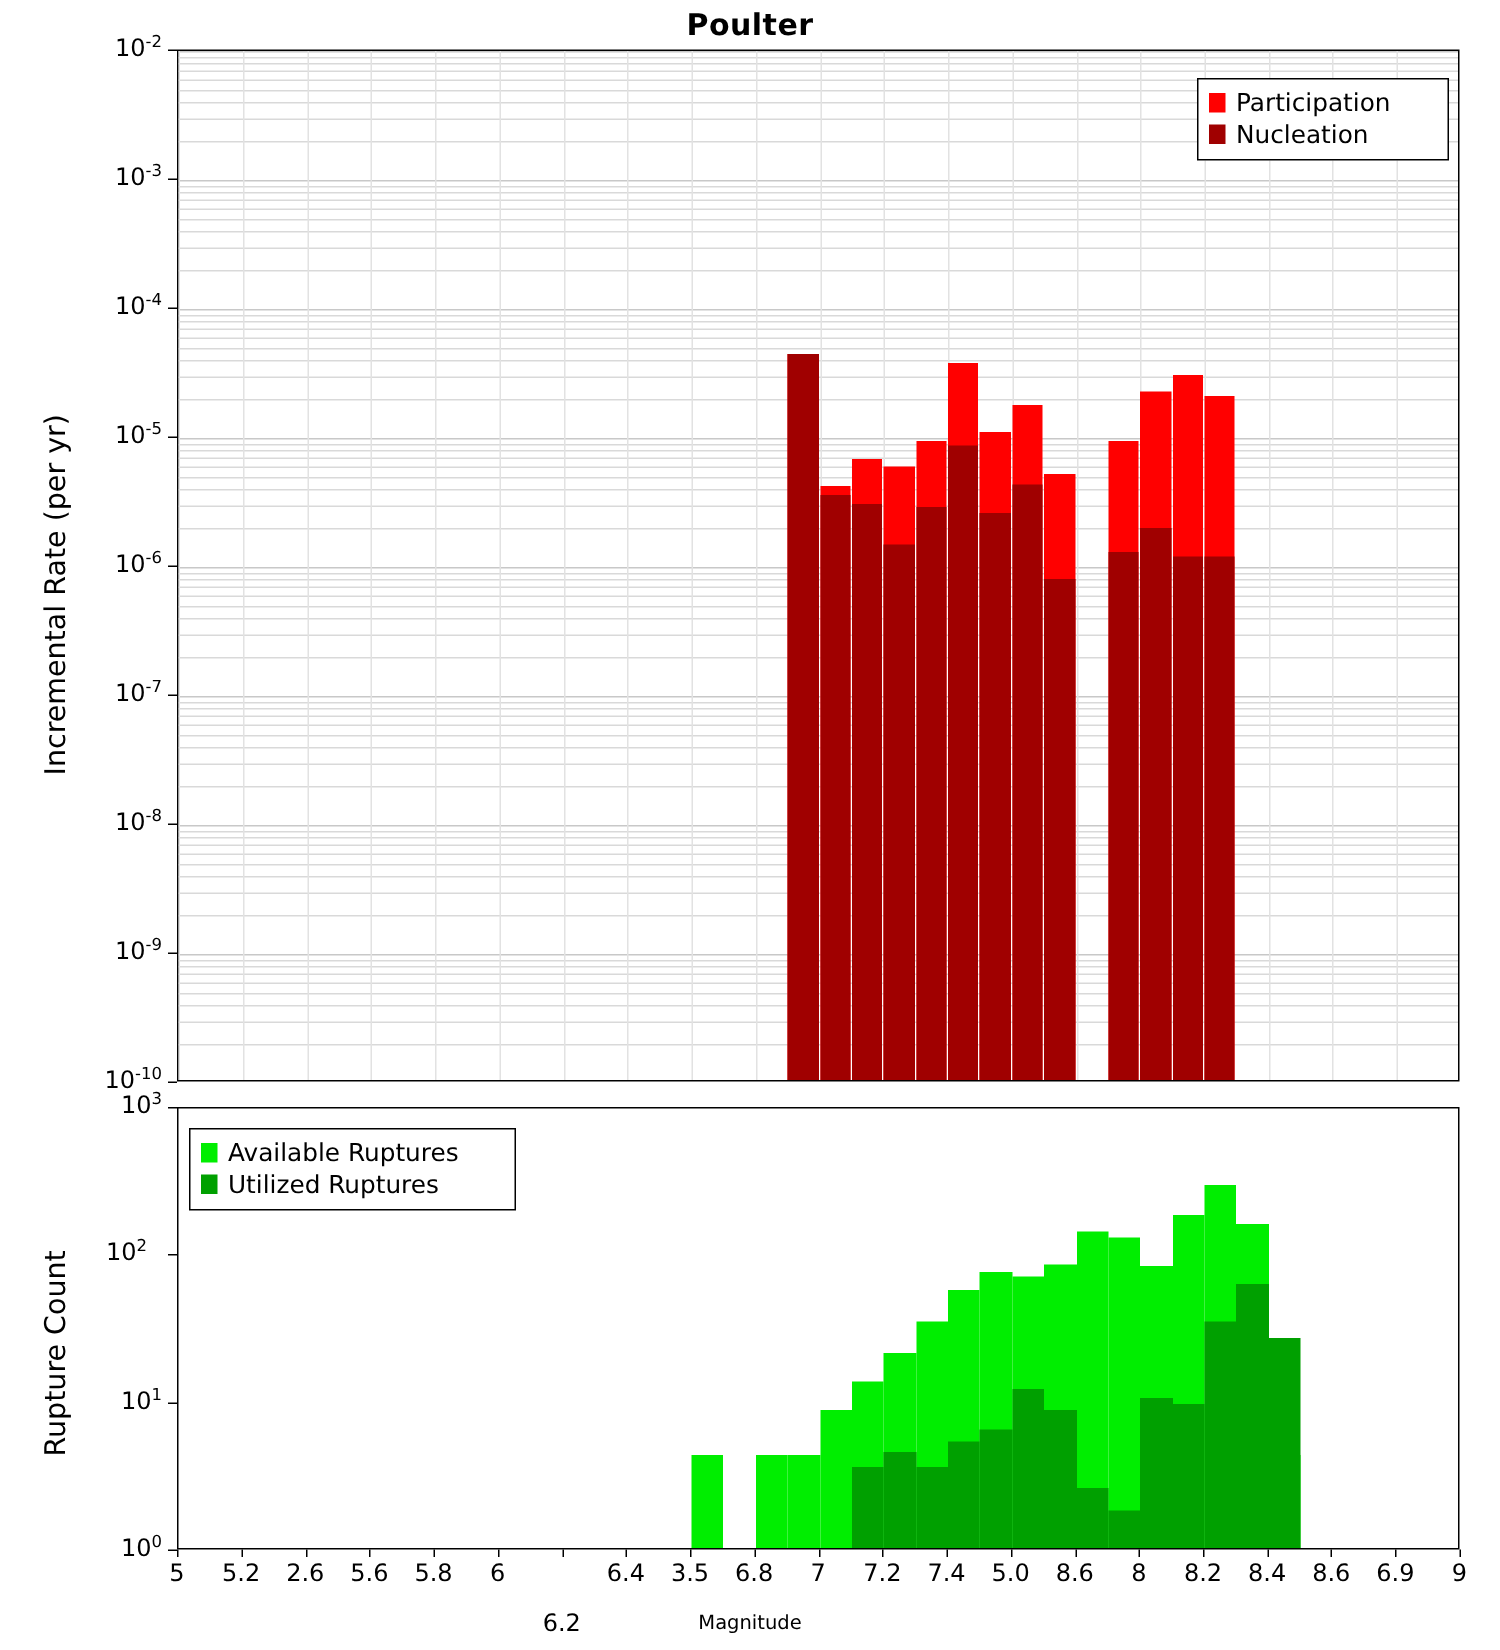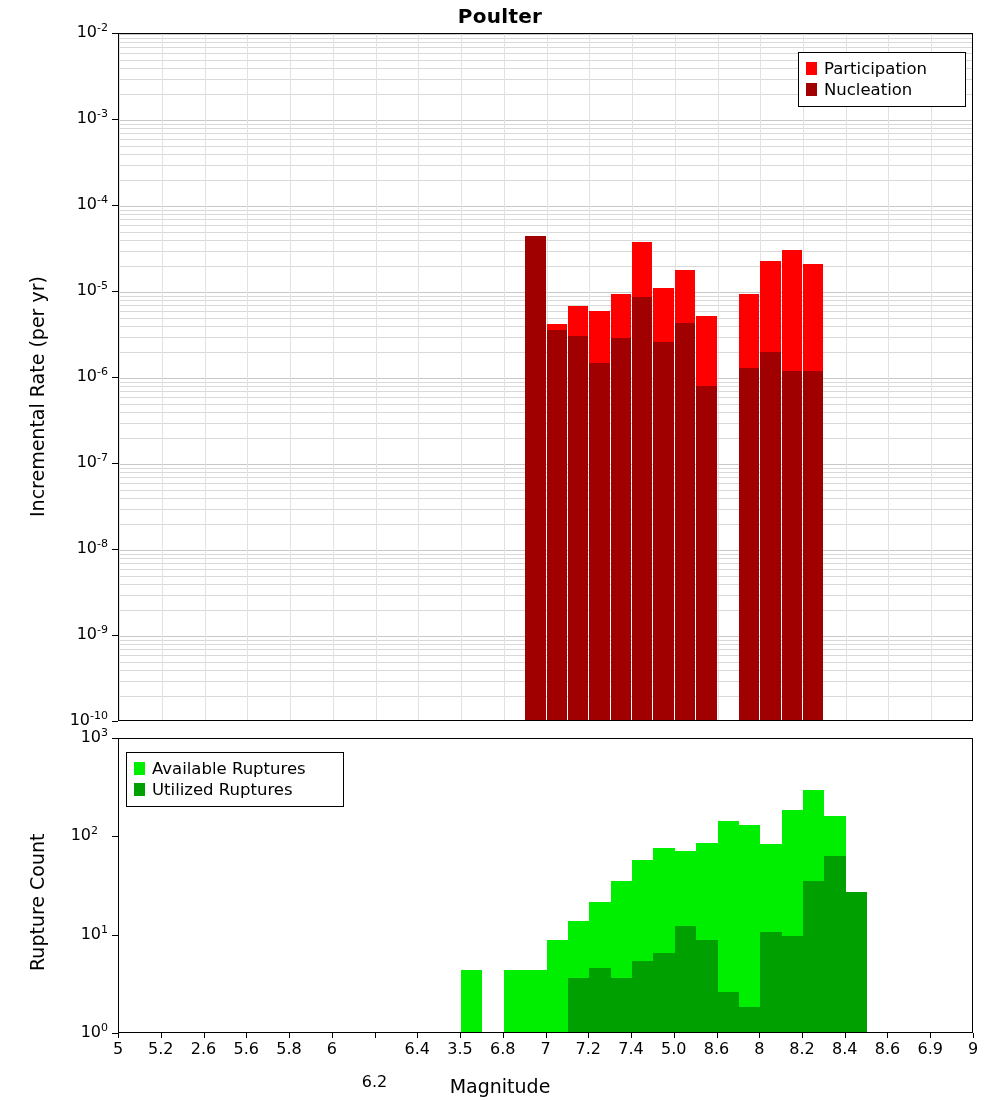--- a/index.html
+++ b/index.html
@@ -35,21 +35,21 @@
     position: absolute;
     transform-origin: 0 0;
     font-size: 19px;
     white-space: nowrap;
   }
   .xlabel {
     position: absolute;
     left: 0;
     width: 1000px;
     text-align: center;
-    font-size: 19px;
+    font-size: 13px;
   }
 
   
   .plot {
     position: absolute;
     box-sizing: border-box;
     border: 1px solid #000000;
     background: #ffffff;
     overflow: hidden;
   }

